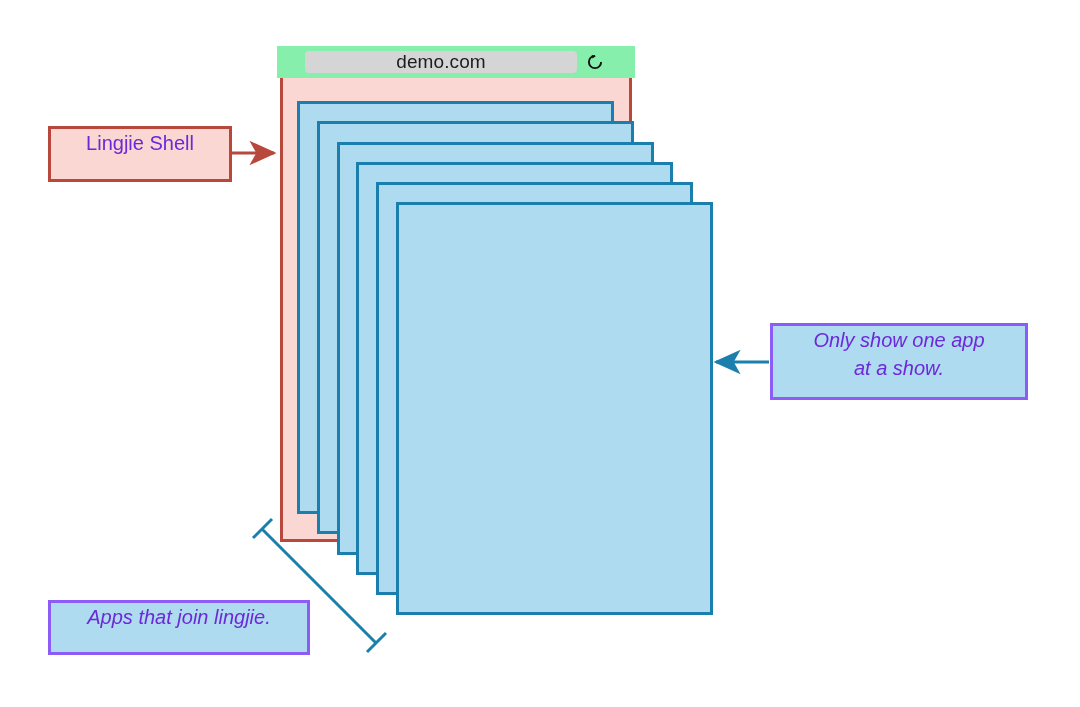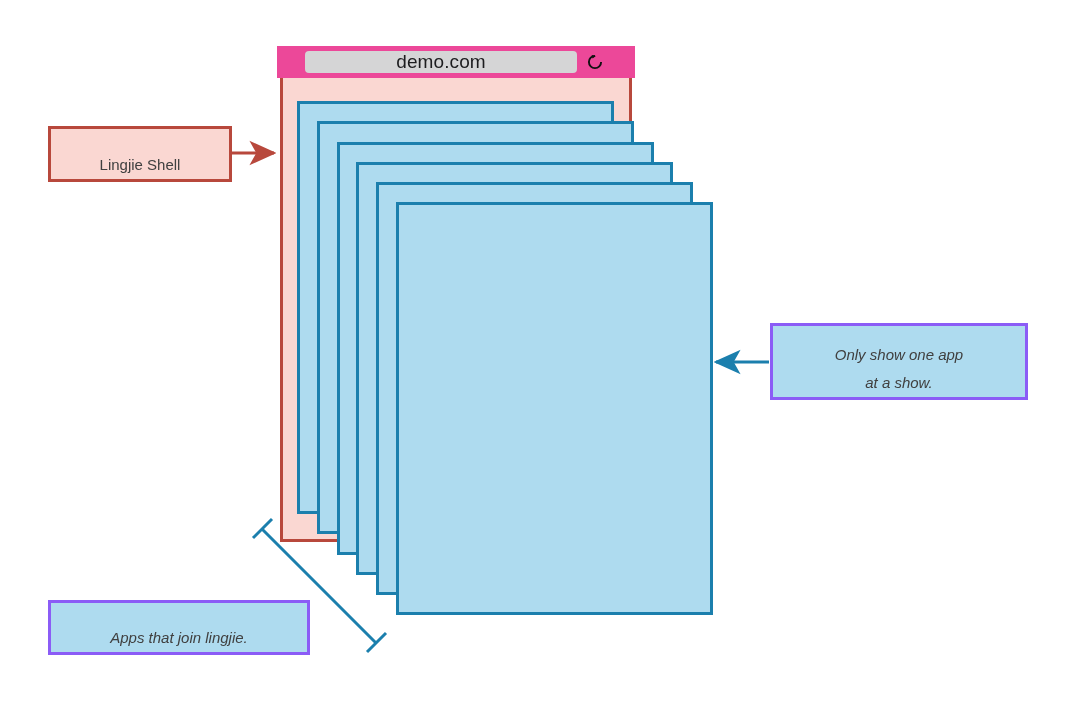--- a/index.html
+++ b/index.html
@@ -31,21 +31,21 @@
     width: 358px;
     height: 497px;
     box-sizing: border-box;
   }
   .shell-chrome {
     position: absolute;
     left: 0;
     top: 0;
     width: 358px;
     height: 32px;
-    background: #ec4899;
+    background: #86efac;
     box-sizing: border-box;
     z-index: 5;
   }
   .url-pill {
     position: absolute;
     left: 28px;
     top: 5px;
     width: 272px;
     height: 22px;
     background: #d5d5d6;
@@ -96,25 +96,25 @@
     background: #aedbef;
     border: 3px solid #1b7fad;
     box-sizing: border-box;
   }
 
   
   .callout {
     position: absolute;
     box-sizing: border-box;
     display: flex;
-    align-items: flex-end;
+    align-items: flex-start;
     justify-content: center;
     text-align: center;
-    color: #404040;
-    font-size: 15px;
+    color: #6d28d9;
+    font-size: 20px;
     line-height: 28px;
   }
   .callout.red {
     background: #fad7d2;
     border: 3px solid #b8483c;
   }
   .callout.blue {
     background: #aedbef;
     border: 3px solid #8b5cf6;
     font-style: italic;

